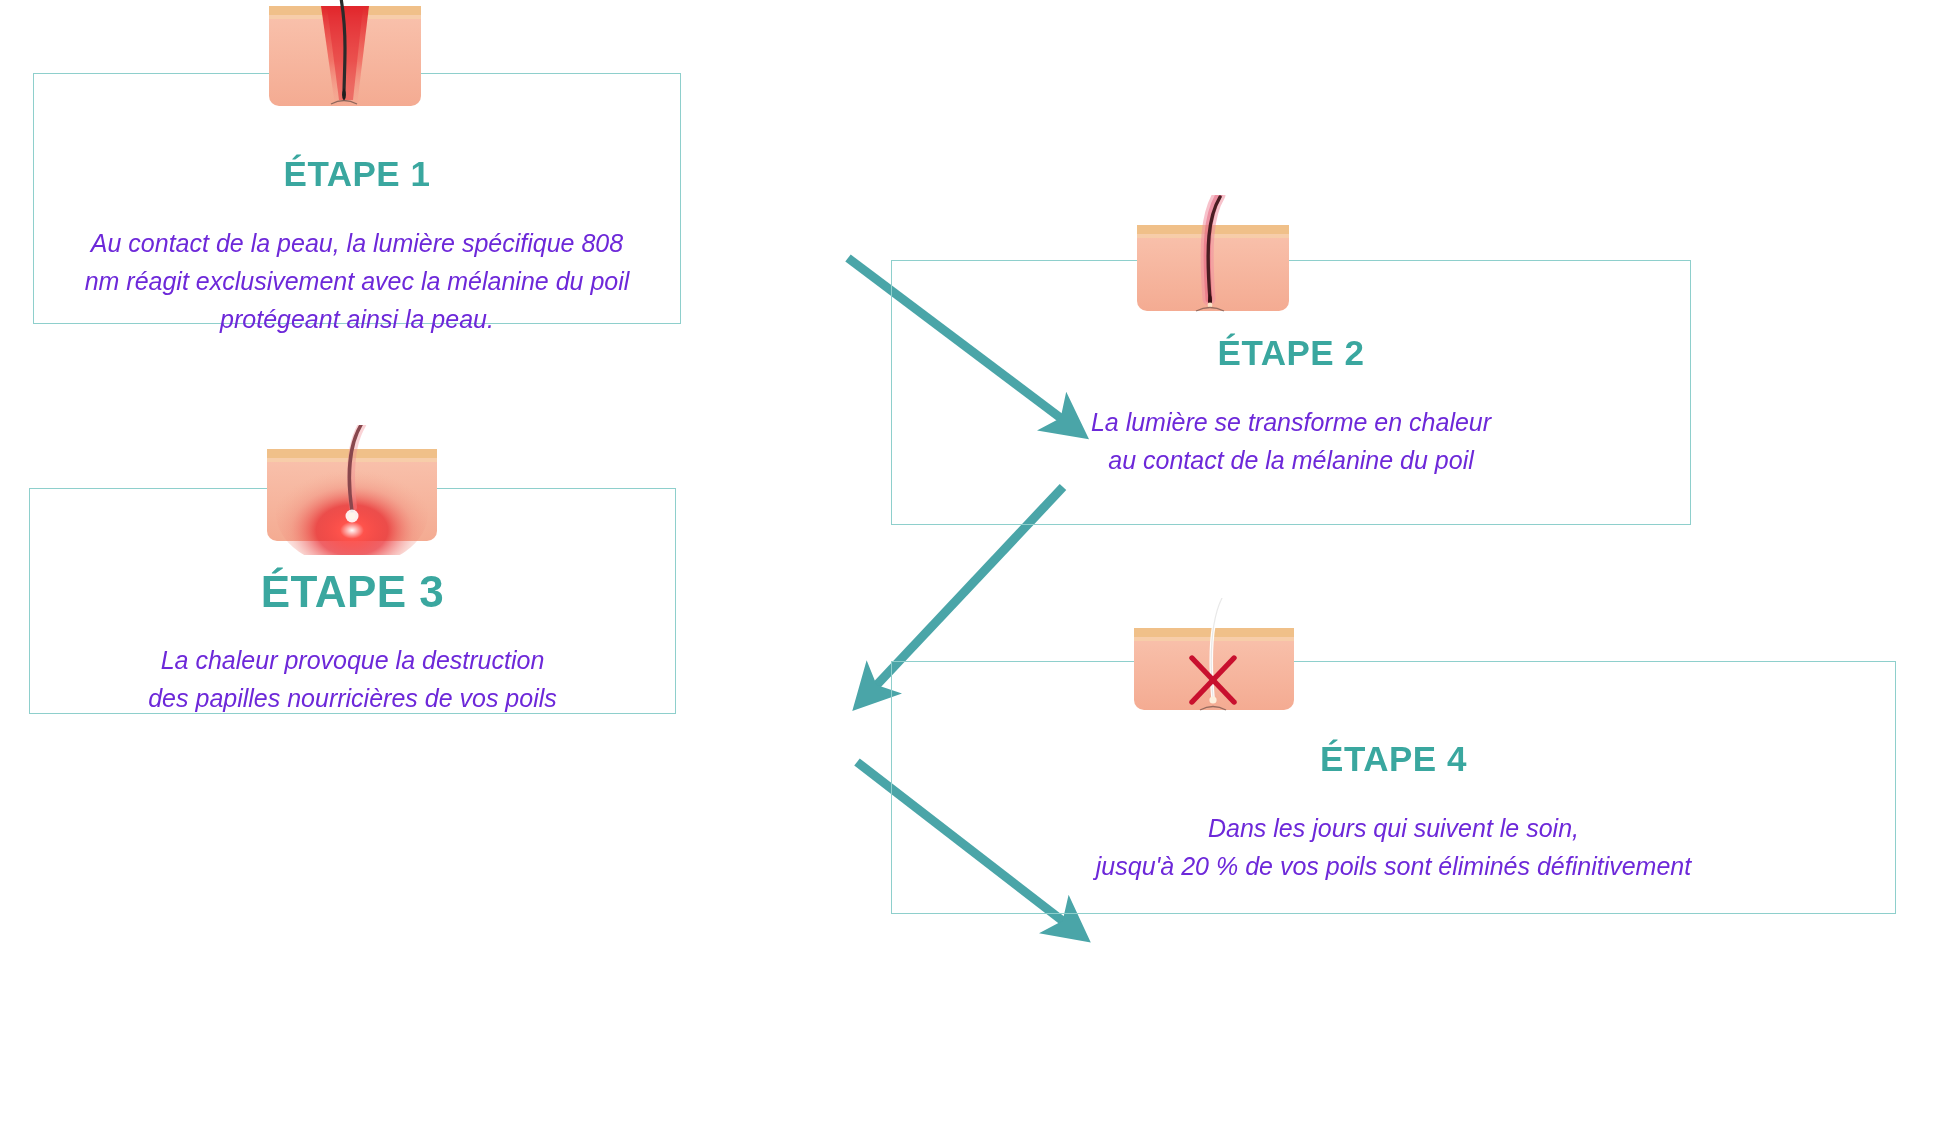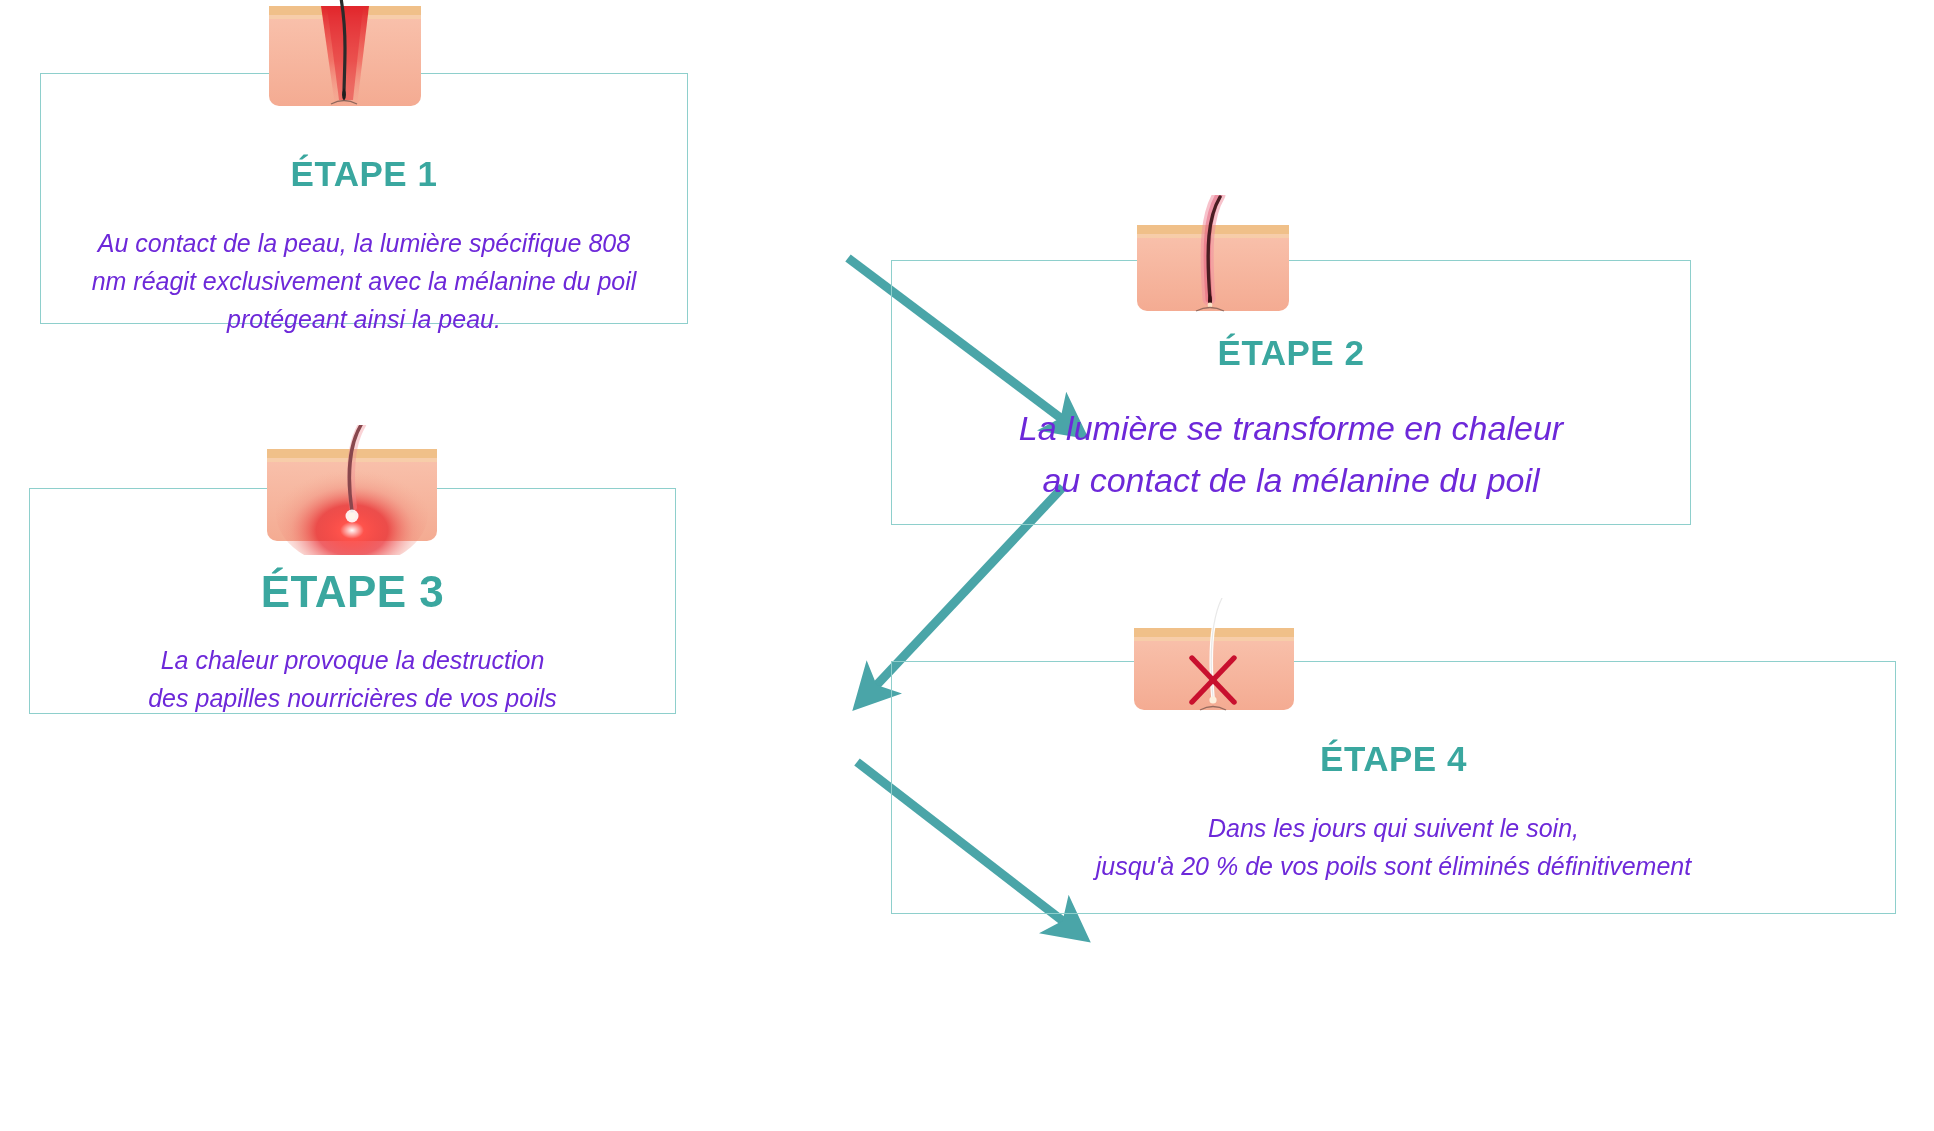--- a/index.html
+++ b/index.html
@@ -42,30 +42,30 @@
   }
   .step-desc {
     font-family: "Liberation Sans", sans-serif;
     font-style: italic;
     color: #6d28d9;
     margin: 0 auto;
     line-height: 1.52;
   }
 
   
-  #box-1 { left: 40px;  top: 73px;  width: 648px; height: 251px; }
+  #box-1 { left: 33px;  top: 73px;  width: 648px; height: 251px; }
   #box-1 .step-inner { top: 80px; }
   #box-1 .step-title { font-size: 35px; }
   #box-1 .step-desc  { font-size: 25px; width: 560px; margin-top: 30px; }
 
   
   #box-2 { left: 891px; top: 260px; width: 800px; height: 265px; }
   #box-2 .step-inner { top: 72px; }
   #box-2 .step-title { font-size: 35px; }
-  #box-2 .step-desc  { font-size: 34px; width: 700px; margin-top: 30px; }
+  #box-2 .step-desc  { font-size: 25px; width: 700px; margin-top: 30px; }
 
   
   #box-3 { left: 29px;  top: 488px; width: 647px; height: 226px; }
   #box-3 .step-inner { top: 78px; }
   #box-3 .step-title { font-size: 44px; }
   #box-3 .step-desc  { font-size: 25px; width: 560px; margin-top: 24px; }
 
   
   #box-4 { left: 891px; top: 661px; width: 1005px; height: 253px; }
   #box-4 .step-inner { top: 77px; }

